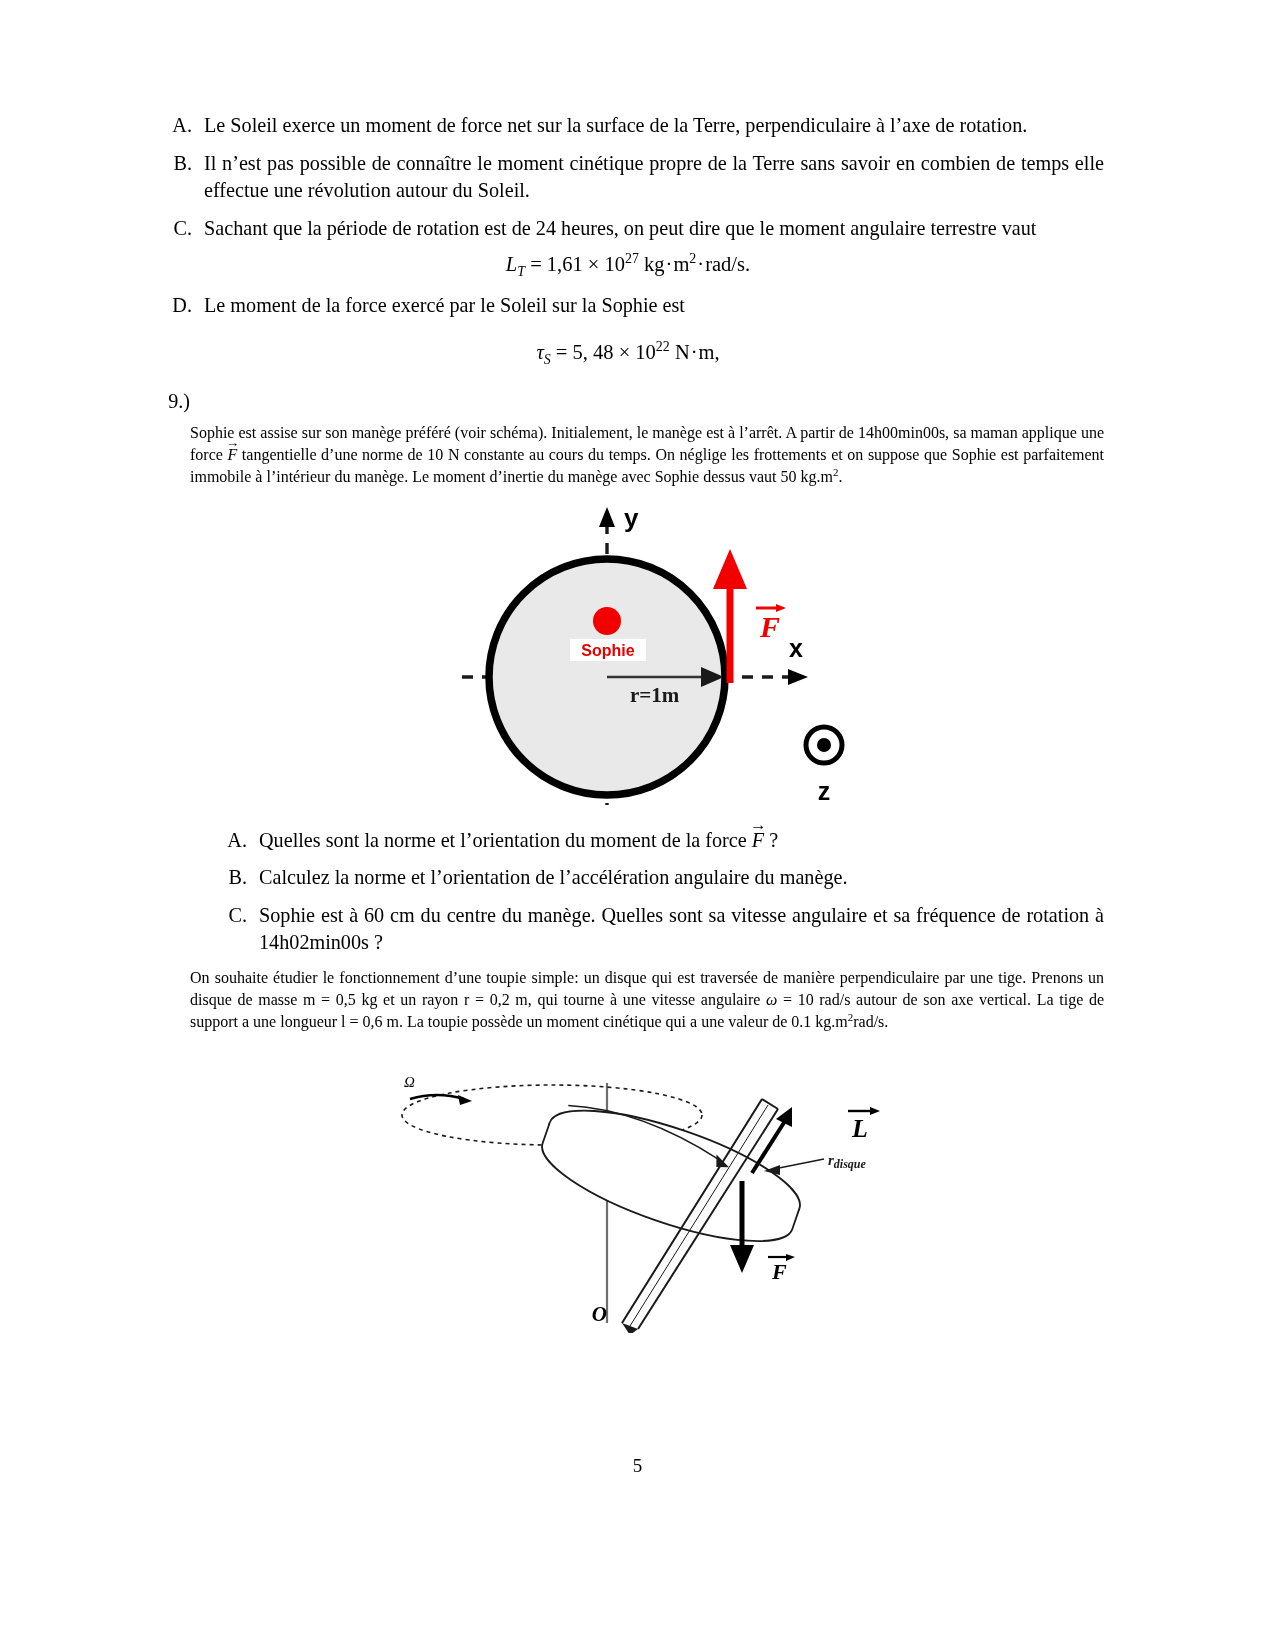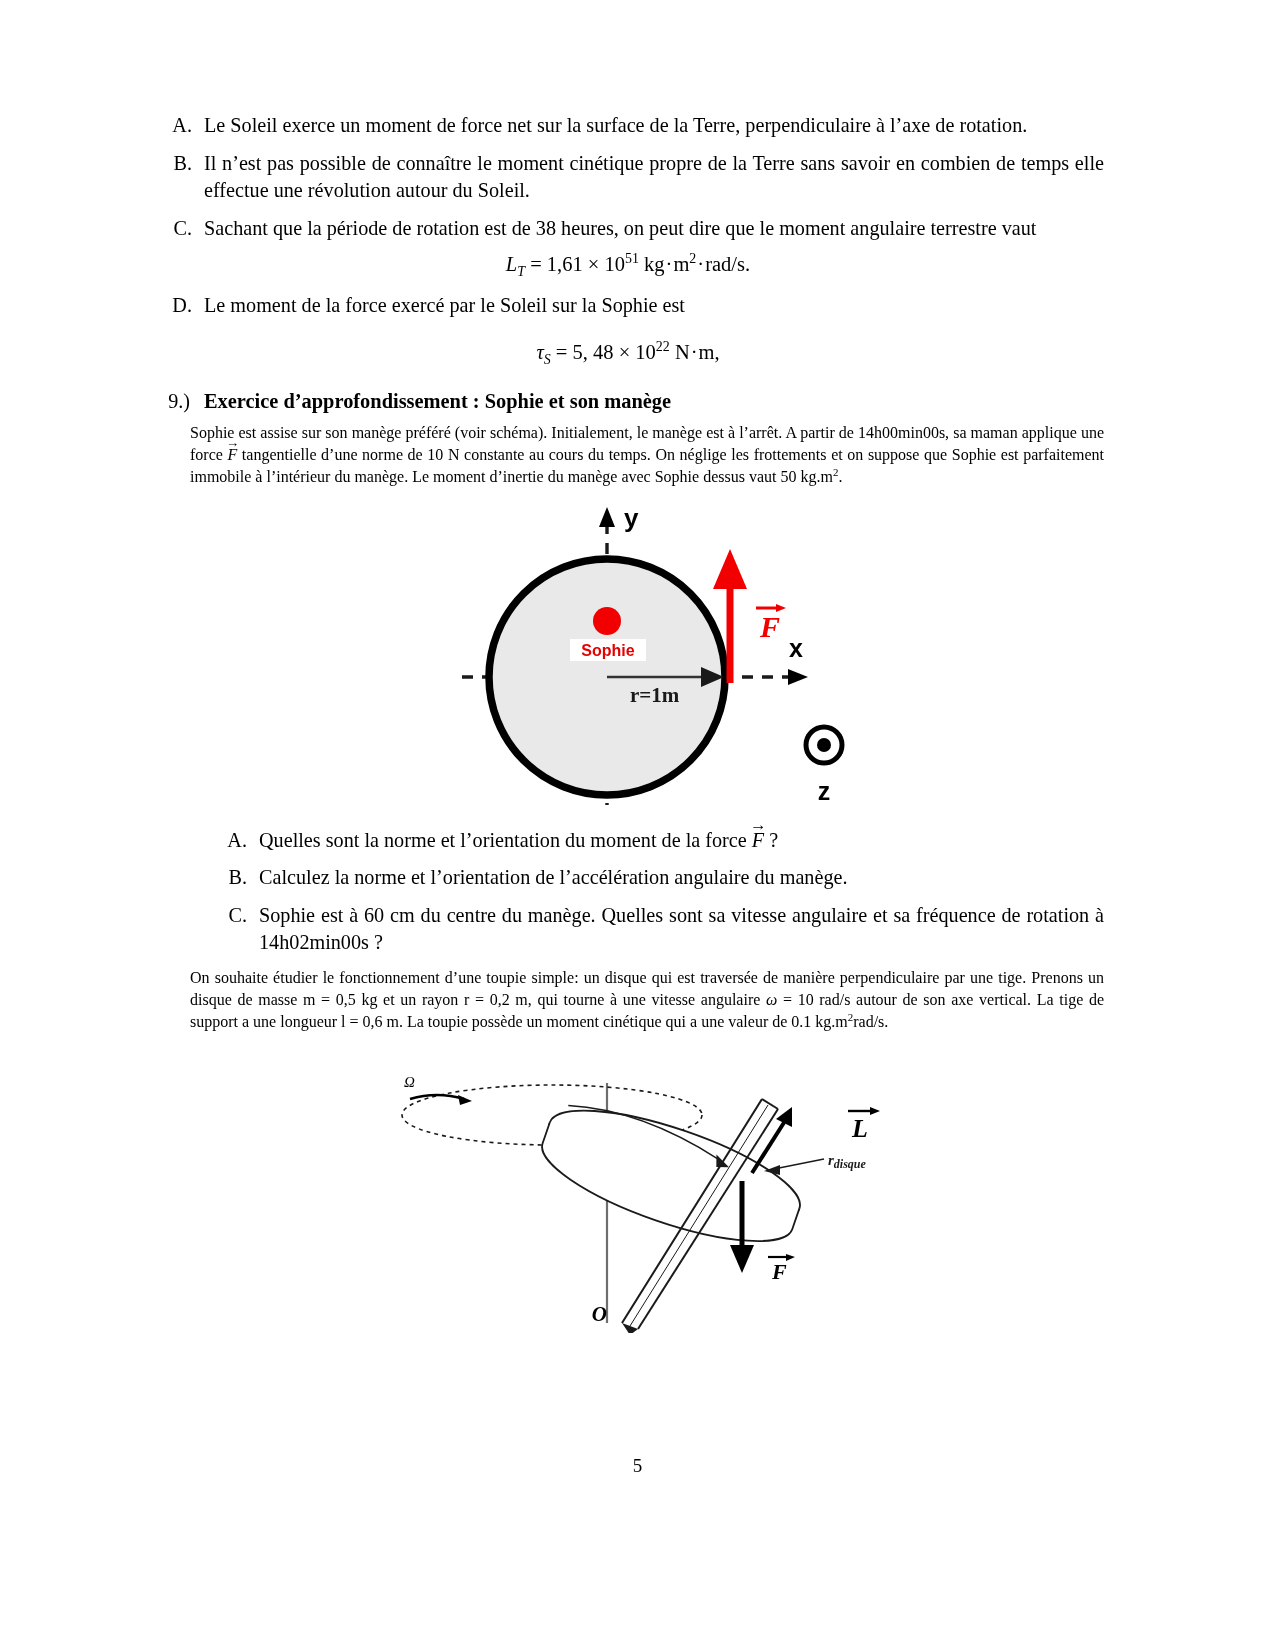--- a/index.html
+++ b/index.html
@@ -143,30 +143,30 @@
         <span class="body">Le Soleil exerce un moment de force net sur la surface de la Terre, perpendiculaire à l’axe de rotation.</span>
       </li>
 
       <li class="alpha-item">
         <span class="marker">B.</span>
         <span class="body">Il n’est pas possible de connaître le moment cinétique propre de la Terre sans savoir en combien de temps elle effectue une révolution autour du Soleil.</span>
       </li>
 
       <li class="alpha-item">
         <span class="marker">C.</span>
-        <span class="body">Sachant que la période de rotation est de 38 heures, on peut dire que le moment angulaire terrestre vaut</span>
+        <span class="body">Sachant que la période de rotation est de 24 heures, on peut dire que le moment angulaire terrestre vaut</span>
       </li>
     </ul>
 
     <div class="display-eq">
       <span class="mi">L</span><sub class="sb">T</sub>
       <span>=</span>
       <span>1,61</span>
       <span>×</span>
-      <span>10</span><sup class="exp">51</sup>
+      <span>10</span><sup class="exp">27</sup>
       <span>kg</span><span class="cdot">·</span><span>m</span><sup class="exp">2</sup><span class="cdot">·</span><span>rad/s.</span>
     </div>
 
     <ul class="alpha-list" style="margin-top:16px;">
       <li class="alpha-item">
         <span class="marker">D.</span>
         <span class="body nojust">Le moment de la force exercé par le Soleil sur la Sophie est</span>
       </li>
     </ul>
 
@@ -174,21 +174,20 @@
       <span class="mi">τ</span><sub class="sb">S</sub>
       <span>=</span>
       <span>5, 48</span>
       <span>×</span>
       <span>10</span><sup class="exp">22</sup>
       <span>N</span><span class="cdot">·</span><span>m,</span>
     </div>
 
     <div class="exercise">
       <span class="ex-num">9.)</span>
-      <span class="ex-title">Exercice d’approfondissement : Sophie et son manège</span>
     </div>
 
     <div class="para">
       <span>Sophie est assise sur son manège préféré (voir schéma). Initialement, le manège est à l’arrêt. A partir de 14h00min00s, sa maman applique une force </span><span class="vecF">F</span><span> tangentielle d’une norme de 10 N constante au cours du temps. On néglige les frottements et on suppose que Sophie est parfaitement immobile à l’intérieur du manège. Le moment d’inertie du manège avec Sophie dessus vaut 50 kg.m</span><sup class="exp">2</sup><span>.</span>
     </div>
 
     <div class="figure-manege">
       <svg width="952" height="330" viewBox="0 0 952 330">
 
         <line x1="455" y1="18" x2="455" y2="300" stroke="#1a1a1a" stroke-width="3.4" stroke-dasharray="11 9"></line>

